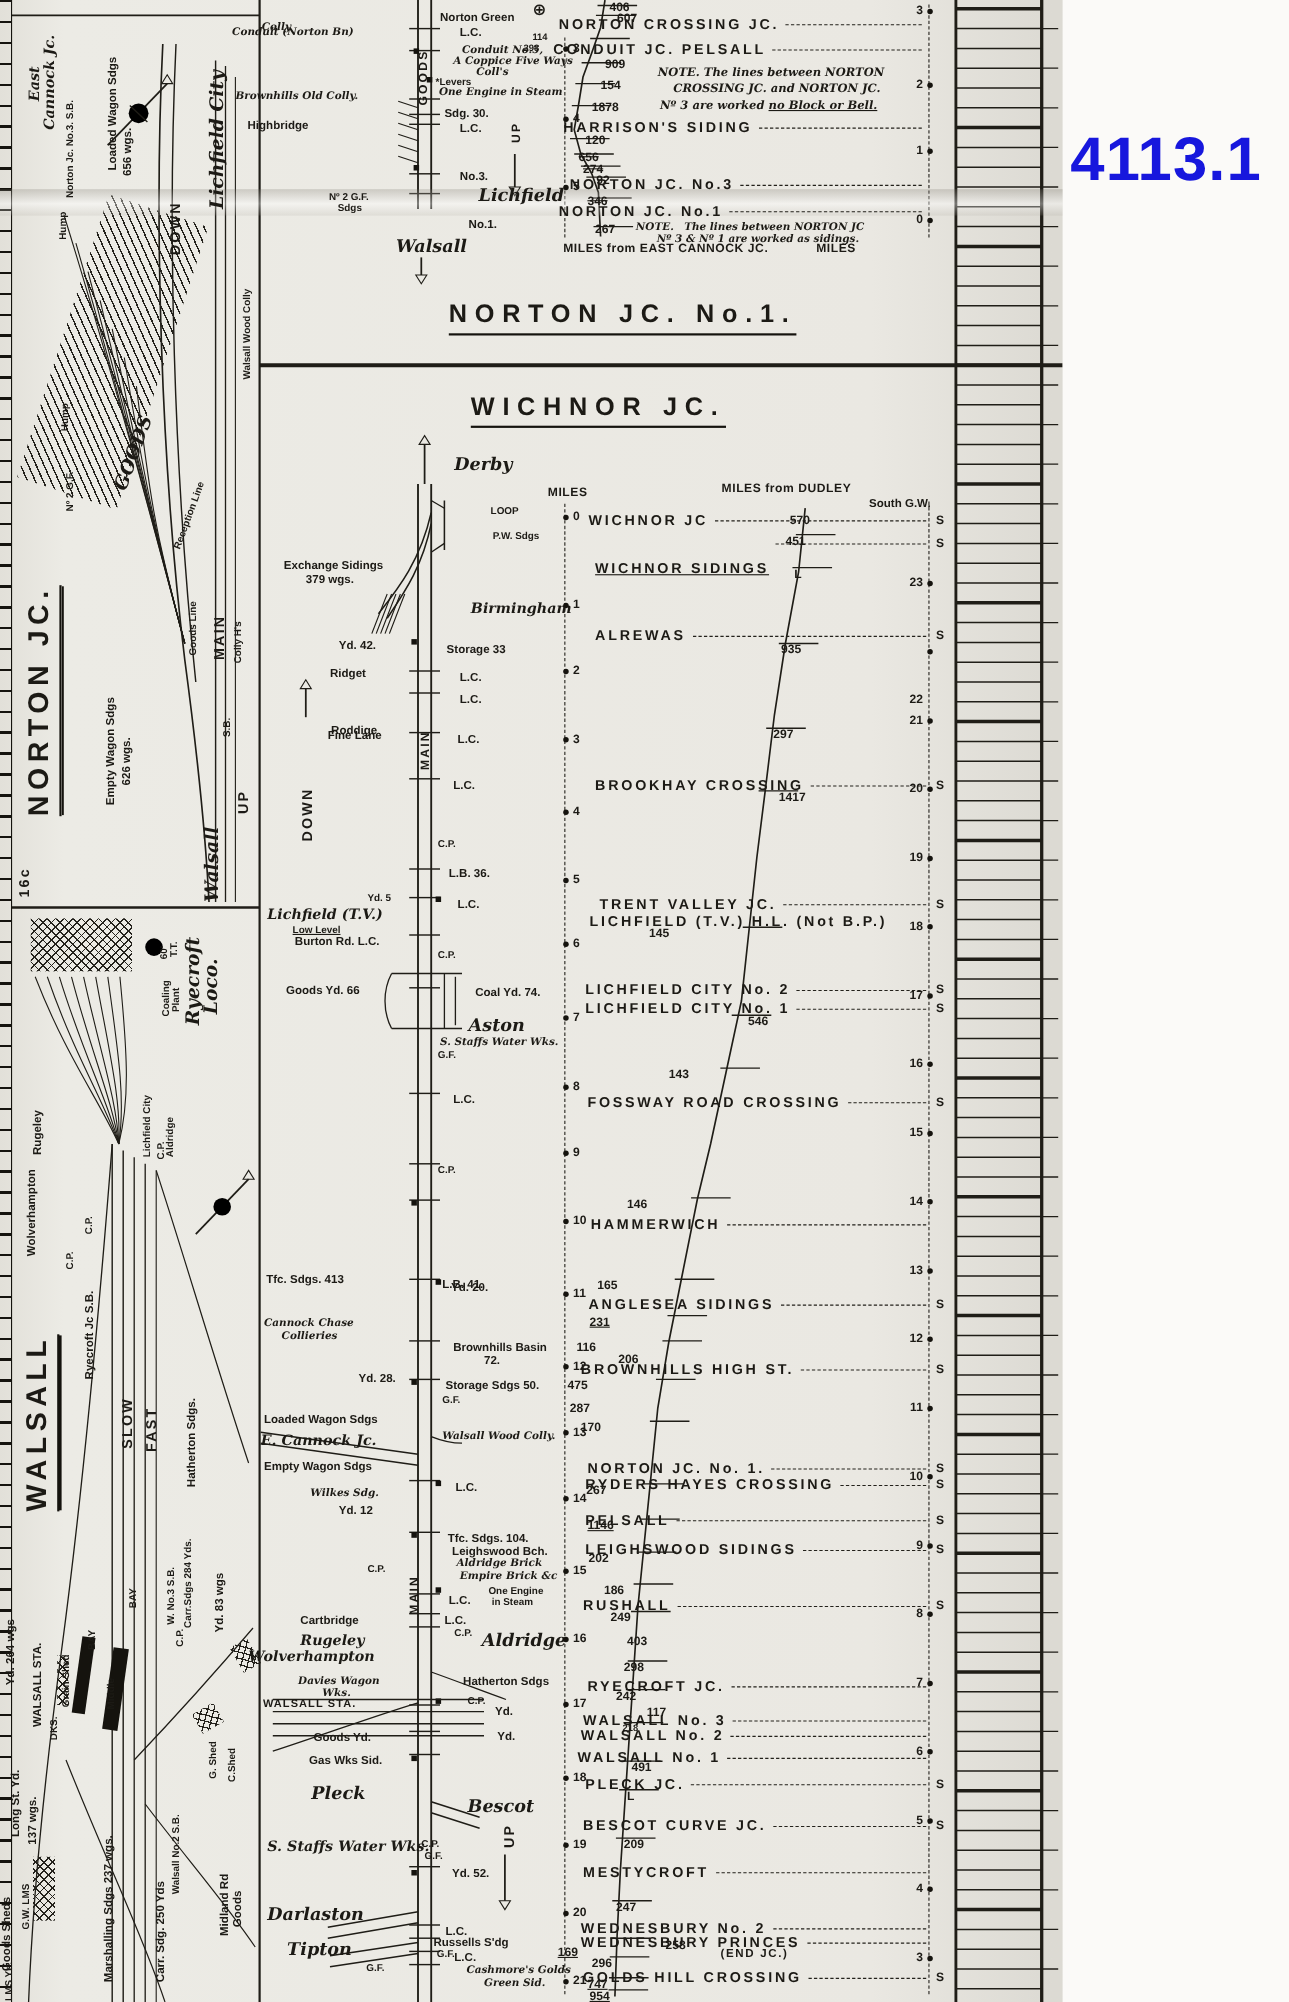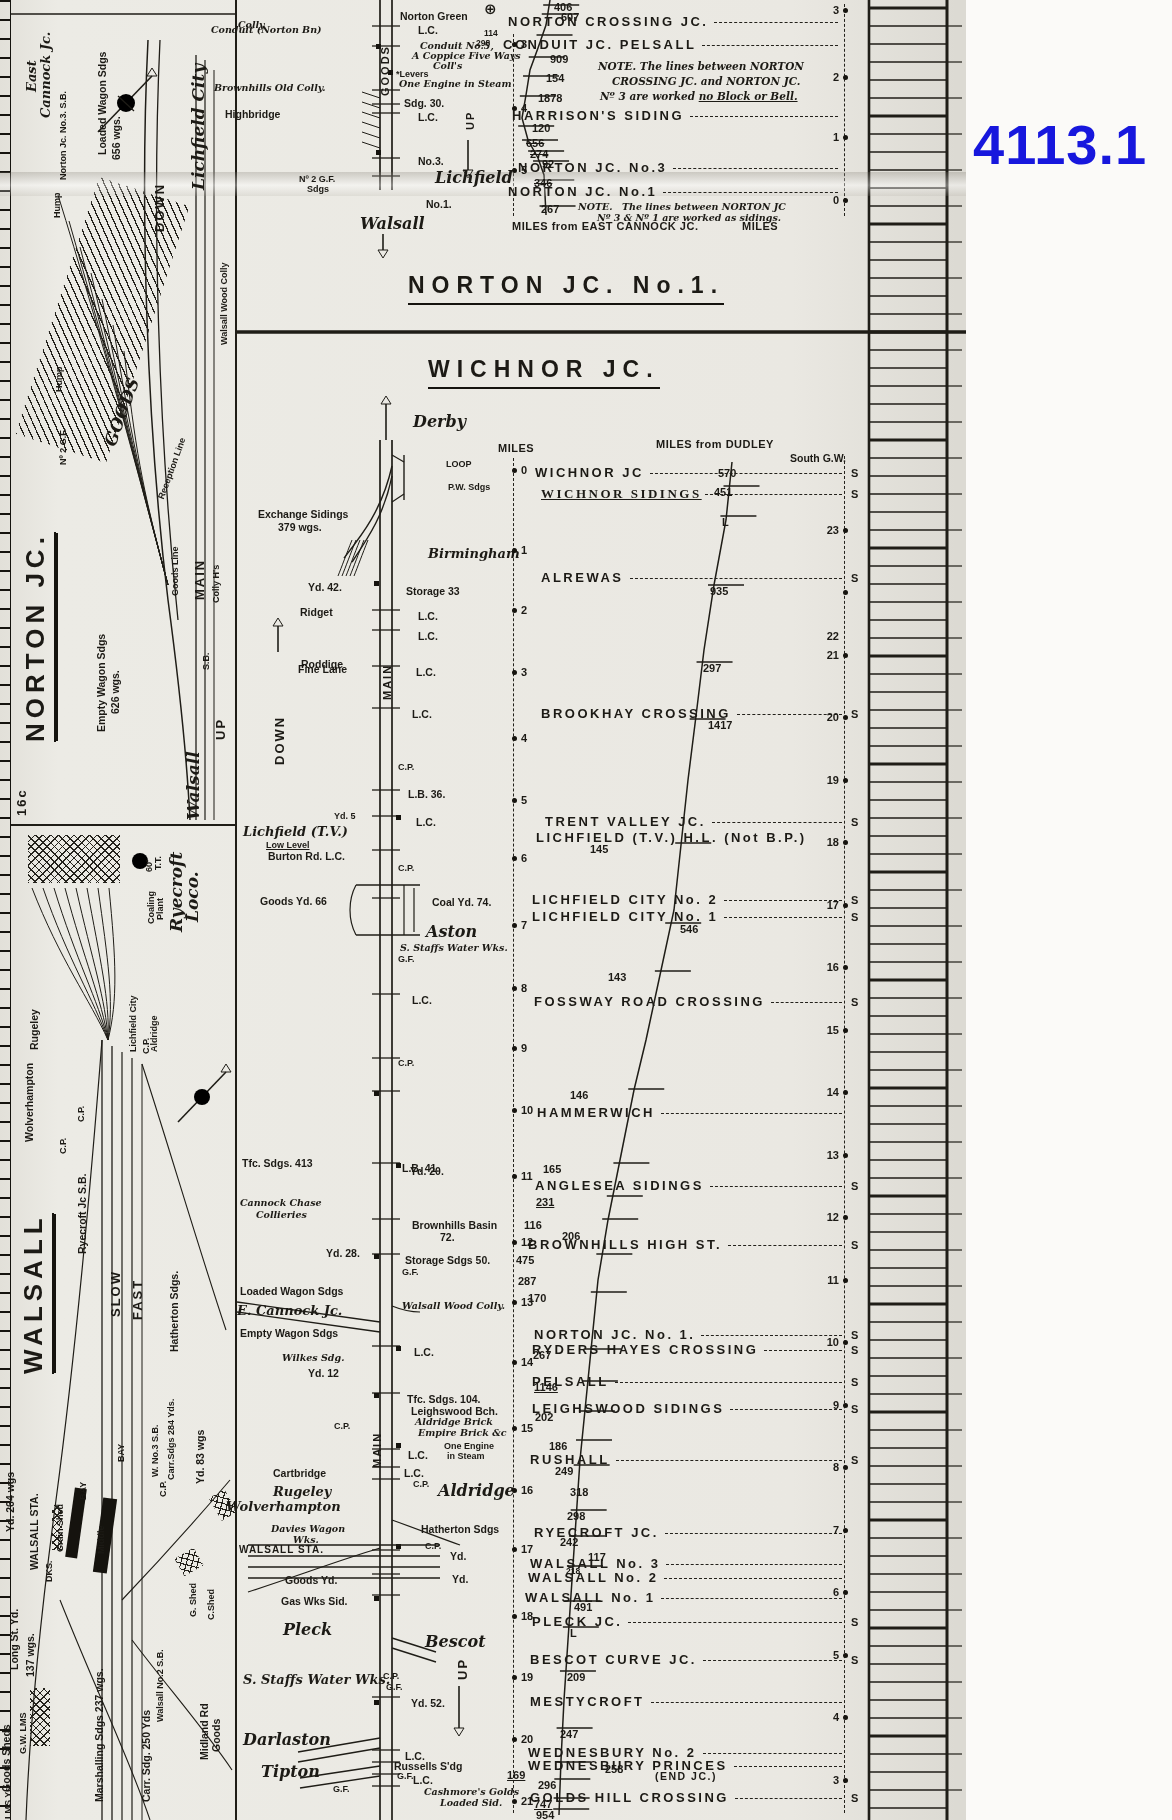--- a/index.html
+++ b/index.html
@@ -574,21 +574,21 @@
         <div class="lbl xs" style="left: 386px; top: 1682px;">G.F.</div>
         <div class="lbl sm" style="left: 411px; top: 1697px;">Yd. 52.</div>
         <div class="lbl h16" style="left: 243px; top: 1730px;">Darlaston</div>
         <div class="lbl sm" style="left: 405px; top: 1750px;">L.C.</div>
         <div class="lbl sm" style="left: 394px; top: 1760px;">Russells S'dg</div>
         <div class="lbl xs" style="left: 397px; top: 1771px;">G.F.</div>
         <div class="lbl sm" style="left: 413px; top: 1774px;">L.C.</div>
         <div class="lbl h16" style="left: 261px; top: 1762px;">Tipton</div>
         <div class="lbl xs" style="left: 333px; top: 1784px;">G.F.</div>
         <div class="lbl hxs" style="left: 424px; top: 1786px;">Cashmore's Golds</div>
-        <div class="lbl hxs" style="left: 440px; top: 1797px;">Loaded Sid.</div>
+        <div class="lbl hxs" style="left: 440px; top: 1797px;">Green Sid.</div>
         <div class="lbl v12" style="left: 381px; top: 700px;">MAIN</div>
         <div class="lbl v12" style="left: 371px; top: 1468px;">MAIN</div>
         <div class="lbl v14" style="left: 272px; top: 765px;">DOWN</div>
         <div class="lbl v14" style="left: 455px; top: 1680px;">UP</div>
         <div class="lbl fig" style="left: 718px; top: 467px;">570</div>
         <div class="lbl fig" style="left: 714px; top: 486px;">451</div>
         <div class="lbl fig" style="left: 722px; top: 516px;">L</div>
         <div class="lbl fig" style="left: 710px; top: 585px;">935</div>
         <div class="lbl fig" style="left: 703px; top: 662px;">297</div>
         <div class="lbl fig" style="left: 708px; top: 719px;">1417</div>
@@ -601,38 +601,38 @@
         <div class="lbl fig" style="left: 524px; top: 1219px;">116</div>
         <div class="lbl fig" style="left: 562px; top: 1230px;">206</div>
         <div class="lbl fig" style="left: 516px; top: 1254px;">475</div>
         <div class="lbl fig" style="left: 518px; top: 1275px;">287</div>
         <div class="lbl fig" style="left: 528px; top: 1292px;">170</div>
         <div class="lbl fig" style="left: 533px; top: 1349px;">267</div>
         <div class="lbl fig u" style="left: 534px; top: 1381px;">1146</div>
         <div class="lbl fig" style="left: 535px; top: 1411px;">202</div>
         <div class="lbl fig" style="left: 549px; top: 1440px;">186</div>
         <div class="lbl fig" style="left: 555px; top: 1465px;">249</div>
-        <div class="lbl fig" style="left: 570px; top: 1486px;">318</div>
+        <div class="lbl fig" style="left: 570px; top: 1486px;">403</div>
         <div class="lbl fig" style="left: 567px; top: 1510px;">298</div>
         <div class="lbl fig" style="left: 560px; top: 1536px;">242</div>
         <div class="lbl fig" style="left: 588px; top: 1551px;">117</div>
         <div class="lbl figxs" style="left: 566px; top: 1566px;">218</div>
         <div class="lbl fig" style="left: 574px; top: 1601px;">491</div>
         <div class="lbl fig" style="left: 570px; top: 1627px;">L</div>
         <div class="lbl fig" style="left: 567px; top: 1671px;">209</div>
         <div class="lbl fig" style="left: 560px; top: 1728px;">247</div>
         <div class="lbl fig" style="left: 605px; top: 1763px;">258</div>
         <div class="lbl fig u" style="left: 507px; top: 1769px;">169</div>
         <div class="lbl fig" style="left: 538px; top: 1779px;">296</div>
         <div class="lbl fig u" style="left: 534px; top: 1798px;">747</div>
         <div class="lbl fig u" style="left: 536px; top: 1809px;">954</div>
         <div class="lbl sta" style="left: 535px; top: 465px;">WICHNOR JC</div>
         <div class="lead" style="left: 650px; top: 473px; width: 192px;"></div>
         <div class="lbl fig" style="left: 851px; top: 467px;">S</div>
-        <div class="lbl sta u" style="left: 541px; top: 486px; font-family: Liberation Serif, serif;">WICHNOR SIDINGS</div>
+        <div class="lbl sta u" style="left: 541px; top: 509px;">WICHNOR SIDINGS</div>
         <div class="lead" style="left: 705px; top: 494px; width: 137px;"></div>
         <div class="lbl fig" style="left: 851px; top: 488px;">S</div>
         <div class="lbl sta" style="left: 541px; top: 570px;">ALREWAS</div>
         <div class="lead" style="left: 630px; top: 578px; width: 212px;"></div>
         <div class="lbl fig" style="left: 851px; top: 572px;">S</div>
         <div class="lbl sta" style="left: 541px; top: 706px;">BROOKHAY CROSSING</div>
         <div class="lead" style="left: 737px; top: 714px; width: 105px;"></div>
         <div class="lbl fig" style="left: 851px; top: 708px;">S</div>
         <div class="lbl sta" style="left: 545px; top: 814px;">TRENT VALLEY JC.</div>
         <div class="lead" style="left: 712px; top: 822px; width: 130px;"></div>

